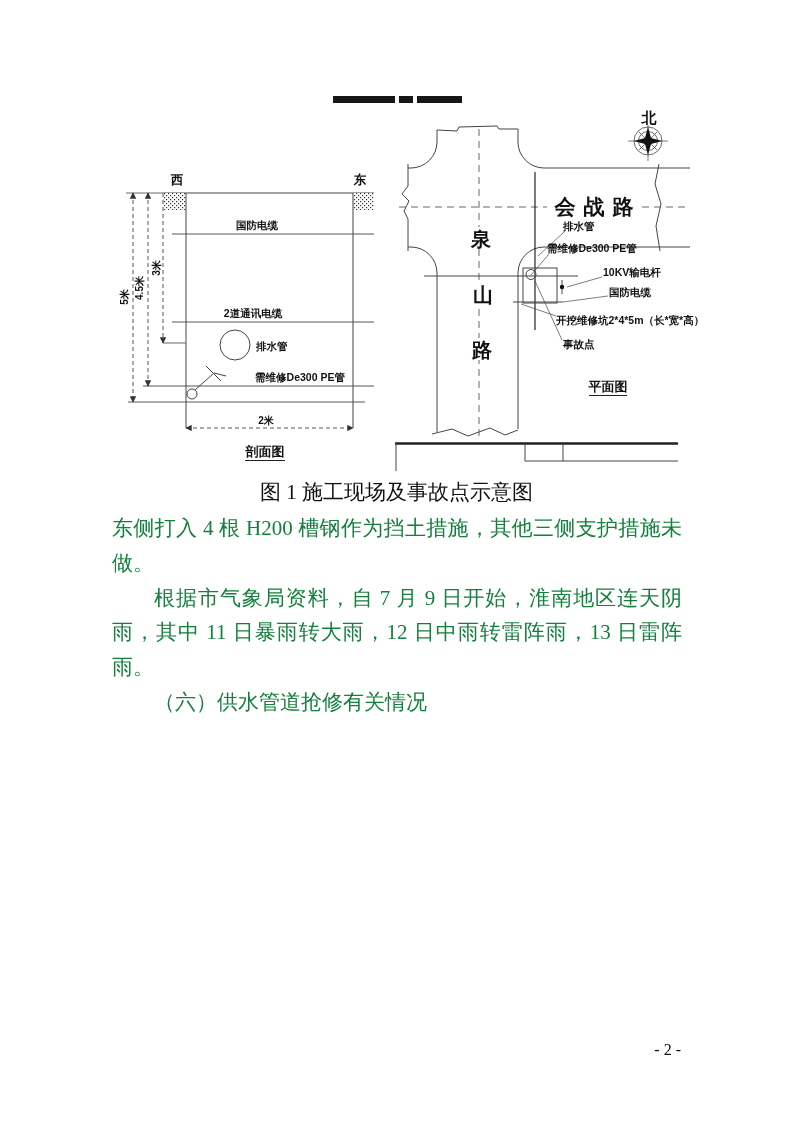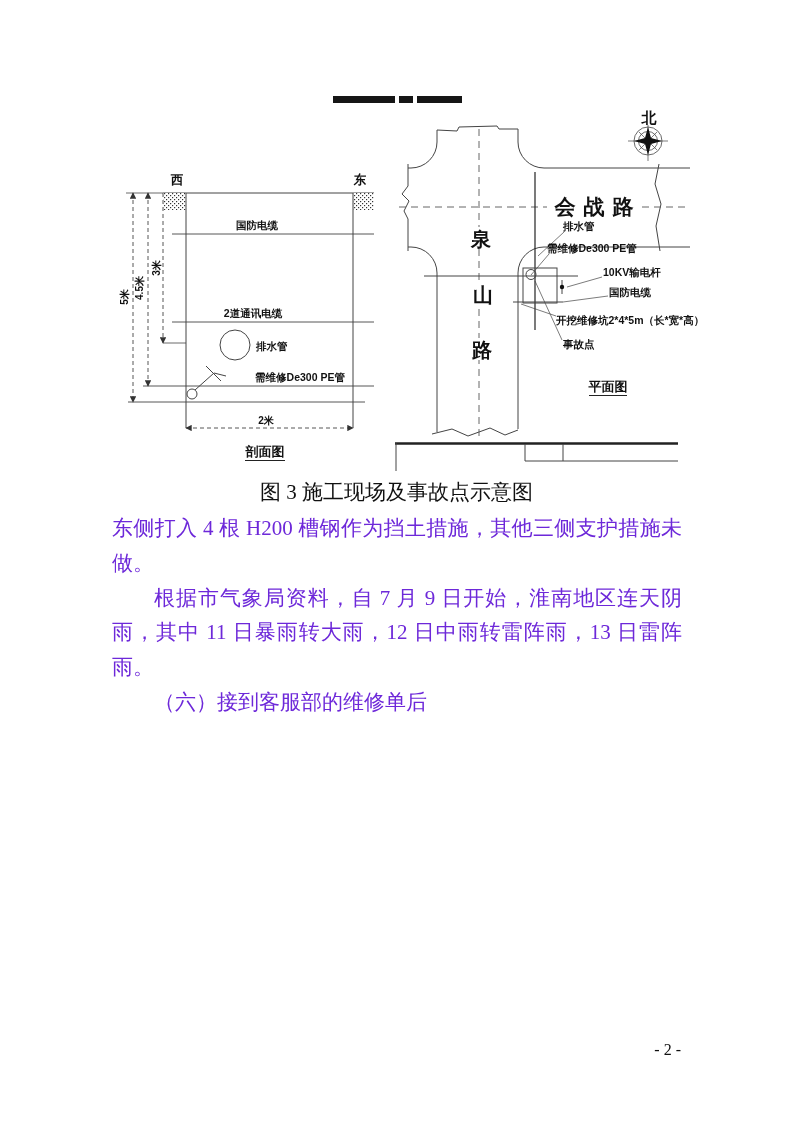--- a/index.html
+++ b/index.html
@@ -8,21 +8,21 @@
   .figure-svg{position:absolute;top:85px;left:0;}
   .figure-svg .lbl{font-family:"Liberation Sans","DejaVu Sans",sans-serif;font-weight:bold;font-size:10.5px;fill:#111;}
   .figure-svg .dim{font-family:"Liberation Sans","DejaVu Sans",sans-serif;font-weight:bold;font-size:10px;fill:#111;}
   .figure-svg .dir{font-family:"Liberation Sans","DejaVu Sans",sans-serif;font-weight:bold;font-size:12.5px;fill:#111;}
   .figure-svg .dtitle{font-family:"Liberation Sans","DejaVu Sans",sans-serif;font-weight:bold;font-size:13px;fill:#111;}
   .figure-svg .road{font-family:"Liberation Sans","DejaVu Sans",sans-serif;font-weight:bold;font-size:21px;fill:#111;letter-spacing:8px;}
   .figure-svg .road2{font-family:"Liberation Sans","DejaVu Sans",sans-serif;font-weight:bold;font-size:20px;fill:#111;}
   .figure-svg .north{font-family:"Liberation Sans","DejaVu Sans",sans-serif;font-weight:bold;font-size:15px;fill:#111;}
   .caption{position:absolute;top:478px;left:0;width:793px;text-align:center;font-size:21px;color:#111;}
   .body-text{position:absolute;top:511px;left:112px;width:570px;font-size:21px;line-height:34.8px;
-             text-align:justify;color:#6d28d9;}
+             text-align:justify;color:#15803d;}
   .para{margin:0;}
   .para.heading,.para.indented{text-indent:42px;}
   .para.continuation{text-indent:0;}
   .page-number{position:absolute;top:1041px;right:112px;font-size:16px;color:#111;}
 </style>
 </head>
 <body>
 
 <div class="page">
 
@@ -160,22 +160,22 @@
       <text class="lbl" x="547" y="167">需维修De300 PE管</text>
       <text class="lbl" x="603" y="191">10KV输电杆</text>
       <text class="lbl" x="609" y="211">国防电缆</text>
       <text class="lbl" x="556" y="239">开挖维修坑2*4*5m（长*宽*高）</text>
       <text class="lbl" x="563" y="263">事故点</text>
       <text class="dtitle" x="608" y="306" text-anchor="middle">平面图</text>
       <line x1="589" y1="310.5" x2="627" y2="310.5" stroke="#222" stroke-width="1.2"></line>
     </g>
   </svg>
 
-  <div class="caption">图 3 施工现场及事故点示意图</div>
+  <div class="caption">图 1 施工现场及事故点示意图</div>
 
   <div class="body-text" id="body-text">
       <p class="para continuation">东侧打入 4 根 H200 槽钢作为挡土措施，其他三侧支护措施未做。</p>
       <p class="para indented">根据市气象局资料，自 7 月 9 日开始，淮南地区连天阴雨，其中 11 日暴雨转大雨，12 日中雨转雷阵雨，13 日雷阵雨。</p>
-      <p class="para heading">（六）接到客服部的维修单后</p>
+      <p class="para heading">（六）供水管道抢修有关情况</p>
     </div>
 
   <div class="page-number">- 2 -</div>
 </div>
 
 </body></html>

